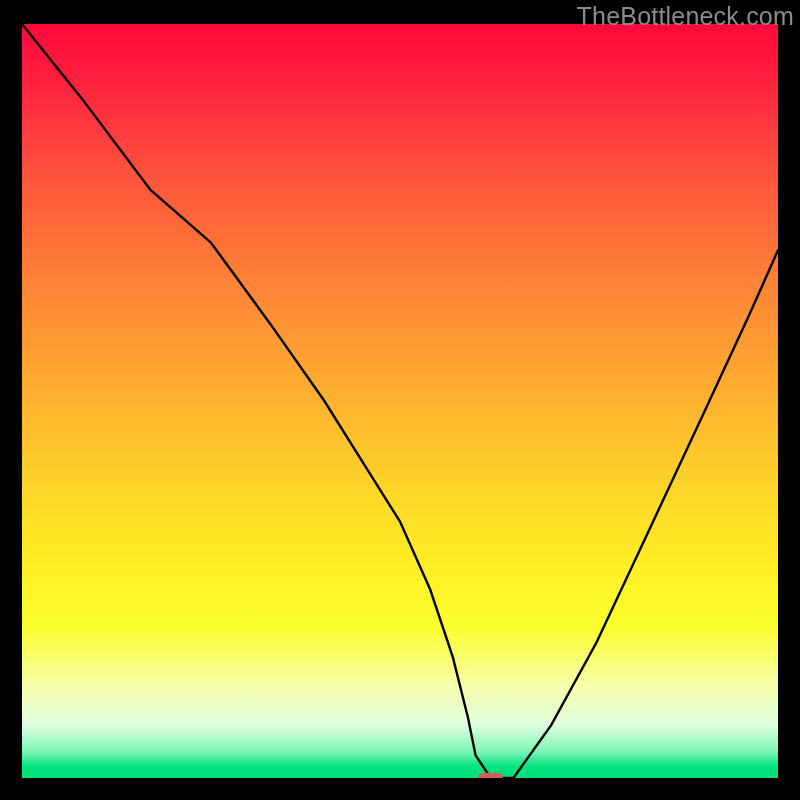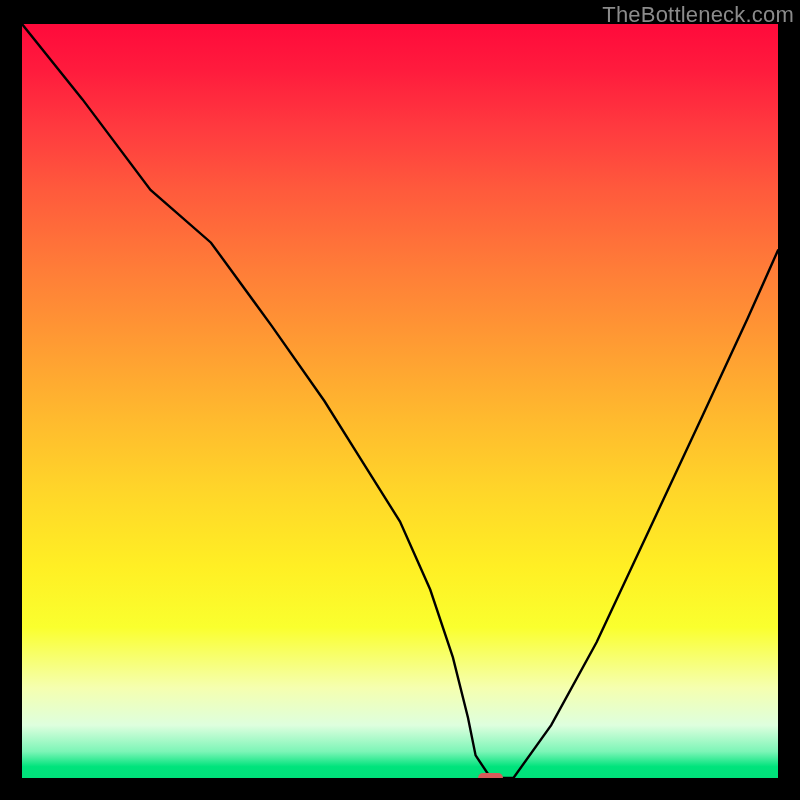--- a/index.html
+++ b/index.html
@@ -66,21 +66,21 @@
   .marker {
     position: absolute;
     border-radius: 8px;
     background: #D85A5A;
   }
   .watermark {
     position: absolute;
     top: 2px;
     right: 6px;
     color: #8B8B8B;
-    font-size: 22px;
+    font-size: 25px;
     letter-spacing: 0.2px;
     font-weight: 500;
   }
 </style>
 </head>
 <body>
 
 <div class="frame">
 
   <div class="plot-area">

